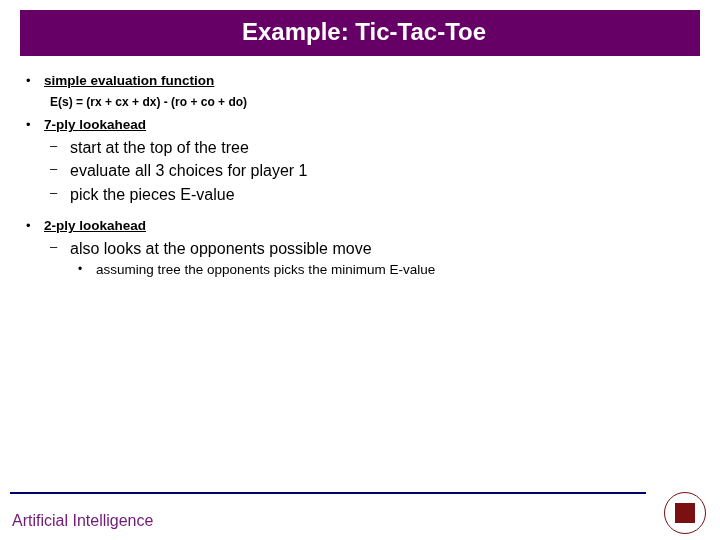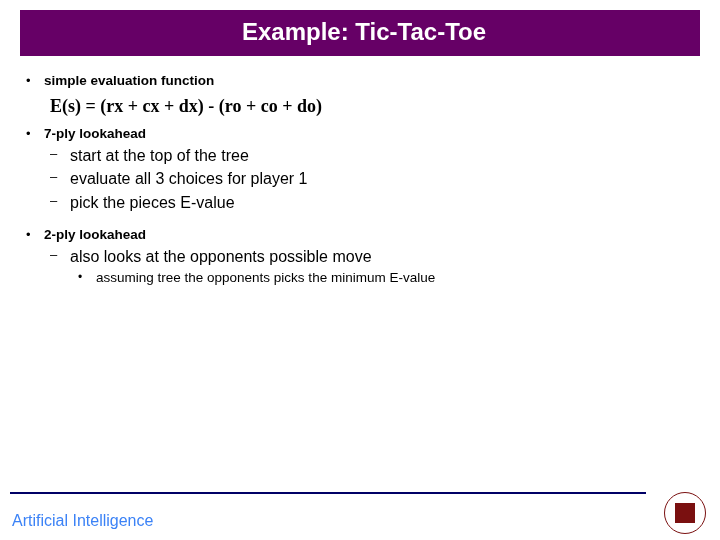--- a/index.html
+++ b/index.html
@@ -15,26 +15,26 @@
     padding: 8px 0 10px 8px;
   }
   .content {
     flex: 1 1 auto;
     padding: 10px 20px 0 20px;
     font-size: 13.5px;
     line-height: 1.35;
   }
   .b1 { display: flex; margin-top: 6px; }
   .b1 .bullet { width: 24px; flex: 0 0 24px; text-align: left; padding-left: 6px; font-size: 13px; }
-  .b1 .text { flex: 1; font-weight: bold; }
+  .b1 .text { flex: 1; font-weight: bold; text-decoration: underline; }
   .formula {
-    font-family: Liberation Serif, serif;
+    font-family: Liberation Sans, sans-serif;
     font-weight: bold;
     margin: 4px 0 2px 30px;
-    font-size: 18px;
+    font-size: 12px;
   }
   .explain {
     margin: 0 0 0 62px;
     font-size: 13px;
   }
   .b2 { display: flex; margin: 2px 0 0 30px; }
   .b2 .bullet { width: 20px; flex: 0 0 20px; font-size: 13px; }
   .b2 .text { flex: 1; font-size: 16px; }
   .b3 { display: flex; margin: 2px 0 0 58px; }
   .b3 .bullet { width: 18px; flex: 0 0 18px; font-size: 12px; }
@@ -50,21 +50,21 @@
   .footer-line {
     position: absolute;
     left: 10px; right: 74px; top: 8px;
     height: 2px;
     background: #000066;
   }
   .footer-text {
     position: absolute;
     left: 12px; bottom: 10px;
     font-size: 16px;
-    color: #3b82f6;
+    color: #701a75;
   }
   .seal {
     position: absolute;
     right: 14px; bottom: 6px;
     width: 42px; height: 42px;
     border: 1.5px solid #7a1010;
     border-radius: 50%;
     display: flex; align-items: center; justify-content: center;
   }
   .seal-inner {

